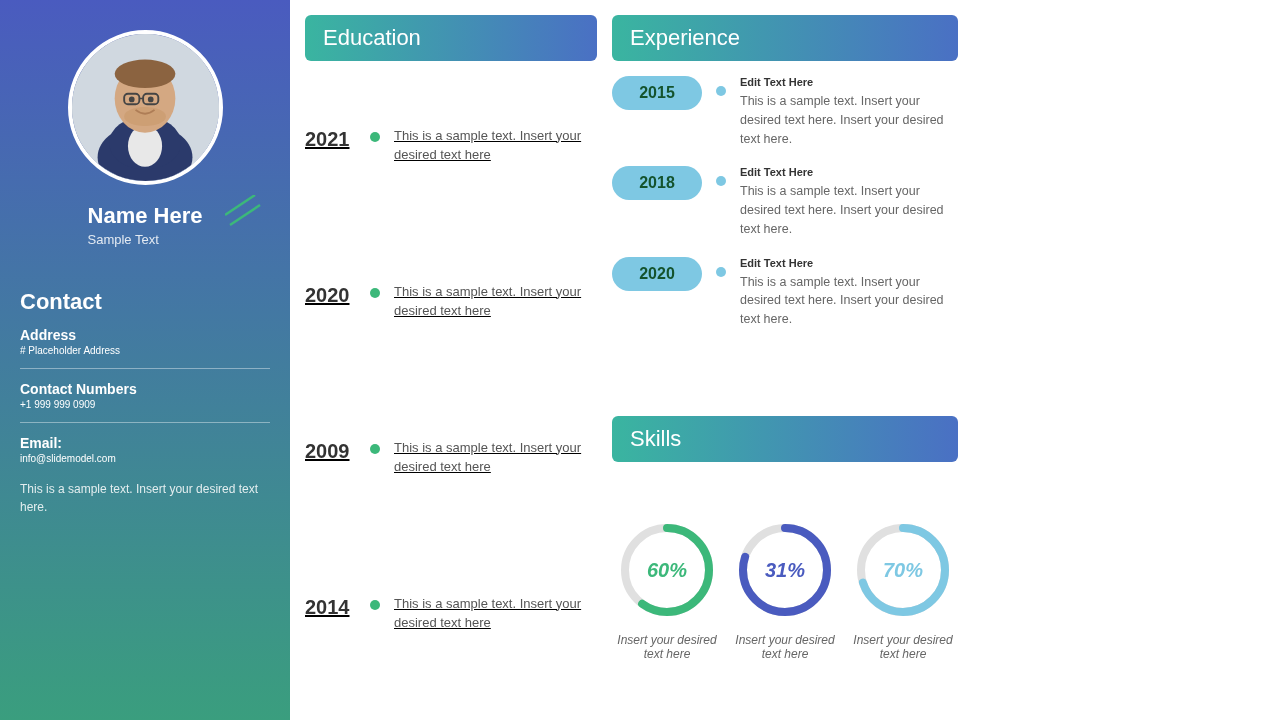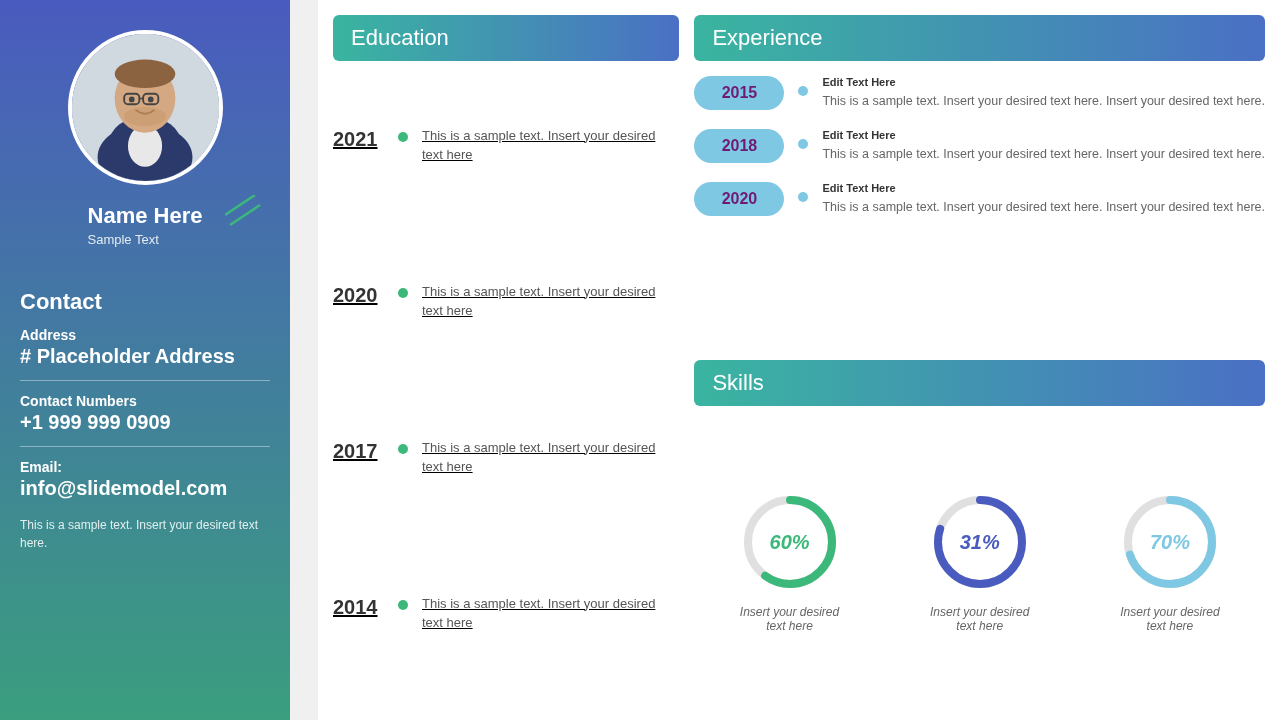--- a/index.html
+++ b/index.html
@@ -80,44 +80,42 @@
       margin-bottom: 12px;
       margin-top: 32px;
     }
     .contact-field-label {
       font-size: 14px;
       font-weight: 600;
       color: white;
       margin-bottom: 2px;
     }
     .contact-field-value {
-      font-size: 20px;
+      font-size: 10px;
       color: white;
       margin-bottom: 2px;
-      font-weight: bold;
     }
     .sidebar-bottom-text {
       font-size: 12px;
       color: rgba(255,255,255,0.85);
       margin-top: 14px;
       line-height: 1.5;
     }
 
     
     .main-content {
       flex: 1;
       background: white;
       display: grid;
-      grid-template-columns: 1fr;
+      grid-template-columns: 1fr 1fr 1fr;
       grid-template-rows: auto auto;
       gap: 0;
       padding: 15px;
       column-gap: 15px;
       row-gap: 15px;
-      margin-left: 28px;
     }
 
     
     .section-header {
       padding: 10px 18px;
       color: white;
       font-size: 22px;
       font-weight: 400;
       border-radius: 6px;
       margin-bottom: 10px;
@@ -188,21 +186,21 @@
       gap: 18px;
       padding: 5px 0;
     }
     .exp-item {
       display: flex;
       align-items: flex-start;
       gap: 14px;
     }
     .exp-year-badge {
       background: #7ec8e3;
-      color: #701a75;
+      color: #14532d;
       font-size: 16px;
       font-weight: 700;
       padding: 8px 18px;
       border-radius: 20px;
       min-width: 90px;
       text-align: center;
       flex-shrink: 0;
     }
     .exp-dot {
       width: 10px;
@@ -234,20 +232,21 @@
       grid-row: 2;
       display: flex;
       flex-direction: column;
     }
     .skills-circles {
       display: flex;
       justify-content: space-around;
       align-items: center;
       flex: 1;
       padding: 10px 0;
+      gap: 8px;
     }
     .skill-item {
       display: flex;
       flex-direction: column;
       align-items: center;
       gap: 8px;
     }
     .skill-circle-container {
       position: relative;
       width: 110px;
@@ -357,21 +356,21 @@
     <span class="timeline-year">2021</span>
     <span class="timeline-dot"></span>
     <span class="timeline-text">This is a sample text. Insert your desired text here</span>
   </div>
         <div class="timeline-item">
     <span class="timeline-year">2020</span>
     <span class="timeline-dot"></span>
     <span class="timeline-text">This is a sample text. Insert your desired text here</span>
   </div>
         <div class="timeline-item">
-    <span class="timeline-year">2017</span>
+    <span class="timeline-year">2009</span>
     <span class="timeline-dot"></span>
     <span class="timeline-text">This is a sample text. Insert your desired text here</span>
   </div>
         <div class="timeline-item">
     <span class="timeline-year">2014</span>
     <span class="timeline-dot"></span>
     <span class="timeline-text">This is a sample text. Insert your desired text here</span>
   </div>
       </div>
   </div>

